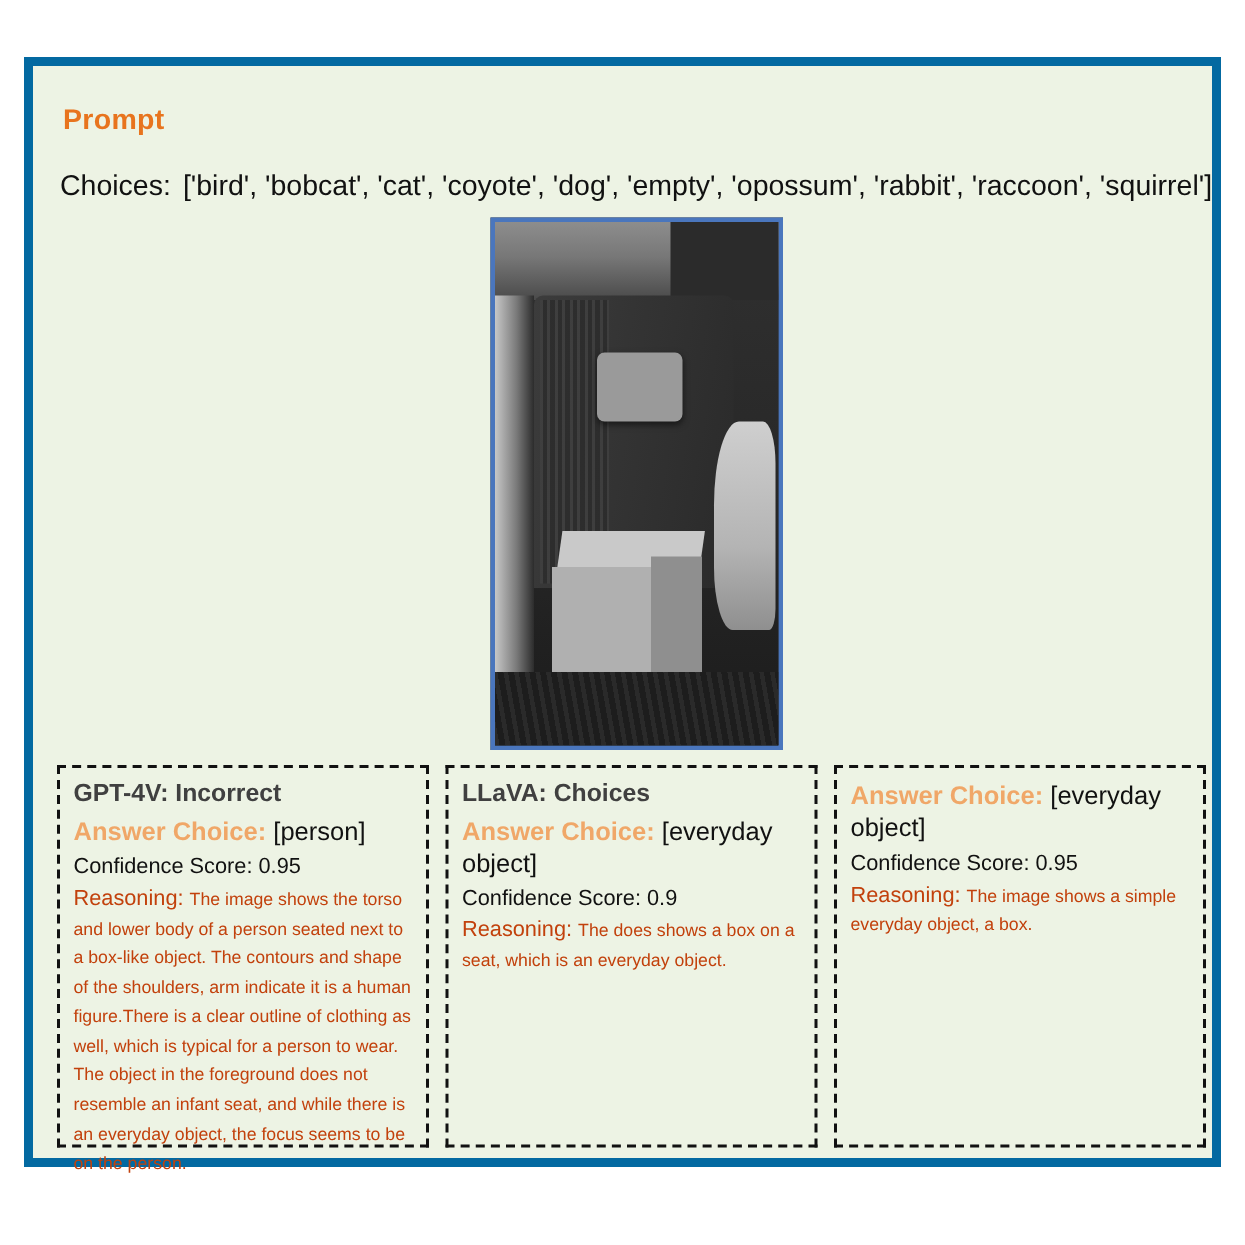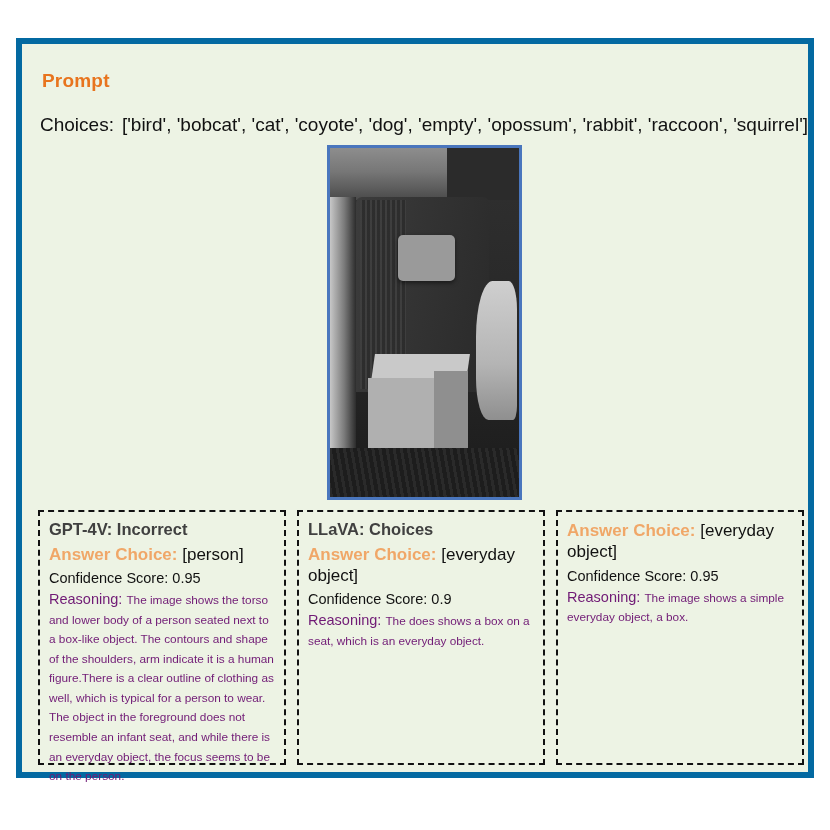--- a/index.html
+++ b/index.html
@@ -197,21 +197,21 @@
   .answer-value {
     color: #111111;
   }
   .conf-row {
     font-size: 14.5px;
     color: #111111;
     margin-bottom: 4px;
   }
   .reason-row {
     font-size: 14.5px;
-    color: #701a75;
+    color: #c2410c;
     line-height: 1.35;
   }
   .reason-text {
     font-size: 11.8px;
     line-height: 1.42;
   }
 </style>
 </head>
 <body>
 

